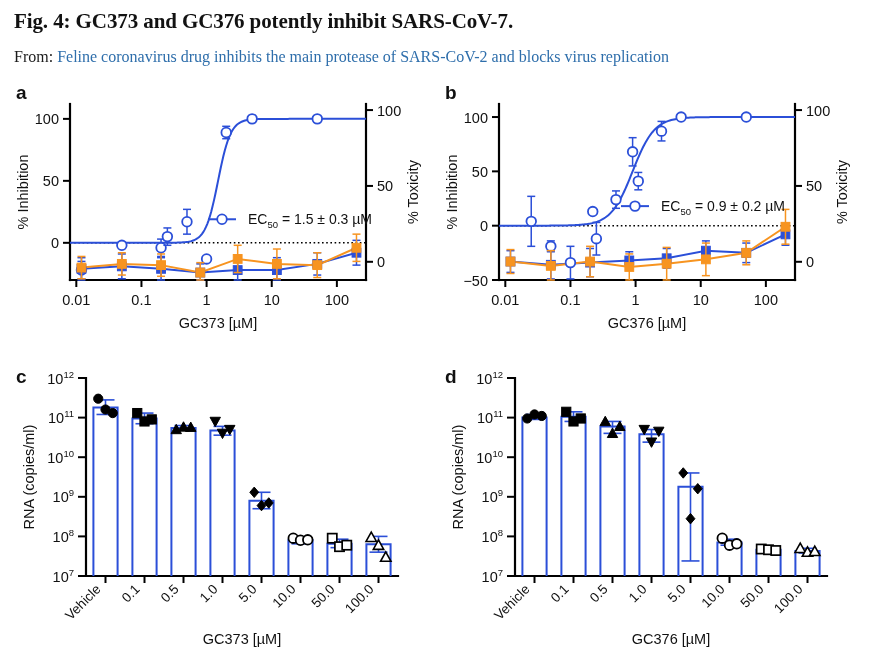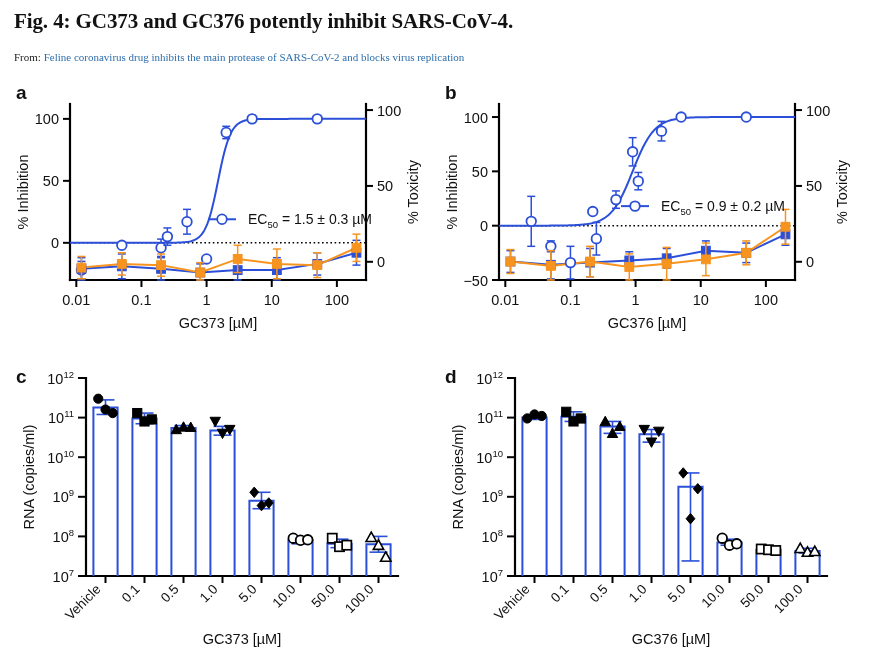--- a/index.html
+++ b/index.html
@@ -31,21 +31,21 @@
     letter-spacing: -0.1px;
     color: #121212;
     line-height: 26px;
   }
   .fig-source {
     position: absolute;
     left: 14px;
     top: 48px;
     width: 840px;
     font-family: "Liberation Serif", serif;
-    font-size: 11px;
+    font-size: 16px;
     color: #1b1b1b;
     line-height: 18px;
     white-space: nowrap;
   }
   .fig-source .src-label { color: #1b1b1b; }
   .fig-source .src-link {
     color: #2e6eab;
     text-decoration: none;
     cursor: pointer;
   }
@@ -87,21 +87,21 @@
   }
   .sup { font-size: 9.5px; }
   .bar-outline { fill: none; stroke-width: 2.0; }
   .bar-err { stroke-width: 1.6; fill: none; }
 </style>
 </head>
 <body>
 
 <div id="figure-root">
 
-  <div class="fig-title">Fig. 4: GC373 and GC376 potently inhibit SARS-CoV-4.</div>
+  <div class="fig-title">Fig. 4: GC373 and GC376 potently inhibit SARS-CoV-7.</div>
 
   <div class="fig-source">
     <span class="src-label">From:</span>
     <span class="src-link">Feline coronavirus drug inhibits the main protease of SARS-CoV-2 and blocks virus replication</span>
   </div>
 
   <div class="panel" id="panel-a-wrap" style="left:8px; top:82px;">
     <div class="panel-letter" style="left:8px; top:0px;">a</div>
     <svg id="svg-a" width="420" height="250">
         <g>

